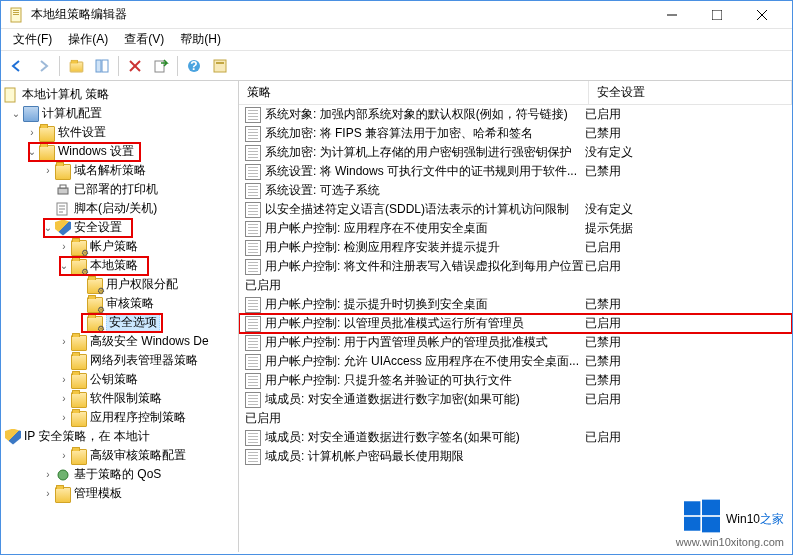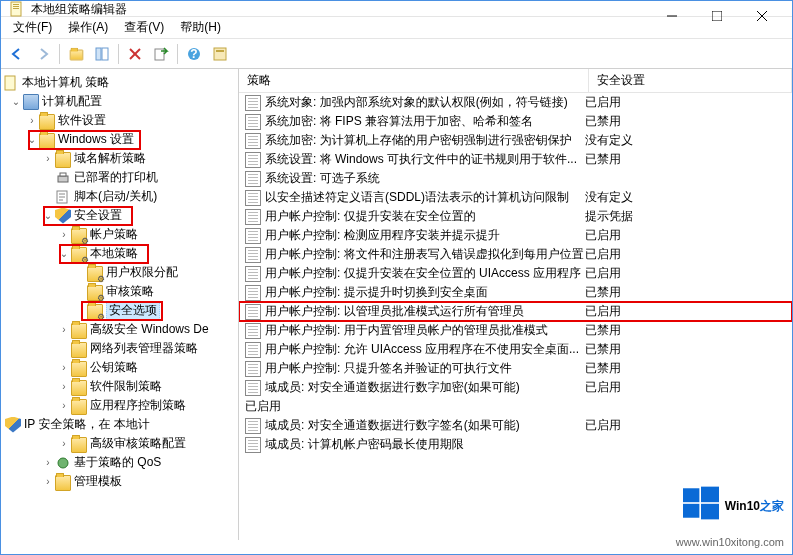--- a/index.html
+++ b/index.html
@@ -1,17 +1,17 @@
 <!DOCTYPE html>
 <html><head>
 <meta charset="utf-8">
 <style>
 *{box-sizing:border-box;margin:0;padding:0;font-family:"Microsoft YaHei","Segoe UI",sans-serif;font-size:12px;color:#000}
 body{background:#fff;width:793px;height:555px;overflow:hidden;position:relative;border:1px solid #4a90e2}
-.titlebar{height:16px;background:#fff;display:flex;align-items:flex-start;padding:0 8px;border-bottom:1px solid #e5e5e5}
+.titlebar{height:28px;background:#fff;display:flex;align-items:center;padding:0 8px;border-bottom:1px solid #e5e5e5}
 .titlebar .ico{width:16px;height:16px;margin-right:6px}
 .titlebar .title{flex:1}
 .titlebar .winbtn{width:45px;height:30px;display:flex;align-items:center;justify-content:center}
 .menubar{height:22px;display:flex;align-items:center;padding:0 4px;border-bottom:1px solid #e5e5e5}
 .menubar span{padding:2px 8px}
 .toolbar{height:30px;display:flex;align-items:center;padding:0 4px;gap:2px;border-bottom:1px solid #d0d0d0}
 .toolbar .tbtn{width:24px;height:24px;display:flex;align-items:center;justify-content:center;border-radius:2px}
 .toolbar .sep{width:1px;height:20px;background:#d0d0d0;margin:0 2px}
 .panes{display:flex;height:calc(100% - 82px)}
 .tree{width:238px;border-right:1px solid #d0d0d0;overflow:auto;padding:4px 0;position:relative}
@@ -23,23 +23,23 @@
 .redbox{border:2px solid #e60000;position:absolute;pointer-events:none}
 .lhdr{height:24px;background:#fff;border-bottom:1px solid #e5e5e5;display:flex;align-items:center}
 .lhdr .col{padding:0 8px;height:100%;display:flex;align-items:center;border-right:1px solid #e5e5e5}
 .lrow{display:flex;align-items:center;height:19px;padding-left:6px}
 .lrow .c1{width:340px;display:flex;align-items:center;overflow:hidden;white-space:nowrap}
 .lrow .c2{flex:1;white-space:nowrap}
 .lrow .pico{width:16px;height:16px;margin-right:4px;flex-shrink:0}
 .lrow.hl{outline:2px solid #e60000;outline-offset:-1px}
 .watermark{position:absolute;right:8px;bottom:6px;display:flex;flex-direction:column;align-items:flex-end;pointer-events:none}
 .watermark .brand{display:flex;align-items:center;gap:6px}
-.watermark .url{font-size:11px;color:#666;margin-top:15px}
+.watermark .url{font-size:11px;color:#666;margin-top:2px}
 .winlogo{width:36px;height:36px}
-.brandtxt{font-size:22px;font-weight:700;color:#222}
+.brandtxt{font-size:22px;font-weight:400;color:#222}
 .brandtxt .zh{color:#0a6ad6}
 
 .fld{background:linear-gradient(#ffe9a6,#f3c643);border:1px solid #d2a426;border-radius:1px;width:15px;height:12px;position:relative;top:1px}
 .fld:before{content:"";position:absolute;top:-3px;left:0;width:6px;height:3px;background:#f3c643;border:1px solid #d2a426;border-bottom:none;border-radius:1px 1px 0 0}
 .pcico{width:14px;height:12px;border:1px solid #4a7db5;background:linear-gradient(#bcd5f0,#7aa9dc);position:relative;border-radius:1px}
 .polico{width:14px;height:14px;background:#fff;border:1px solid #888;position:relative}
 .polico:after{content:"";position:absolute;inset:2px;background:repeating-linear-gradient(#bbb 0 1px,transparent 1px 3px)}
 .shield{width:14px;height:14px;background:linear-gradient(135deg,#f5c542 50%,#3b78c4 50%);clip-path:polygon(50% 0,100% 15%,100% 60%,50% 100%,0 60%,0 15%)}
 .gearfld{position:relative}
 .gearfld:after{content:"⚙";position:absolute;right:-3px;bottom:-3px;font-size:9px;color:#555}
@@ -297,43 +297,39 @@
         <div class="lrow">
           <div class="c1">
             <span class="pico polico"></span>
             <span>以安全描述符定义语言(SDDL)语法表示的计算机访问限制</span>
           </div>
           <div class="c2">没有定义</div>
         </div>
         <div class="lrow">
           <div class="c1">
             <span class="pico polico"></span>
-            <span>用户帐户控制: 仅提升安装在安全位置的</span>
+            <span>用户帐户控制: 应用程序在不使用安全桌面</span>
           </div>
           <div class="c2">提示凭据</div>
         </div>
         <div class="lrow">
           <div class="c1">
             <span class="pico polico"></span>
             <span>用户帐户控制: 检测应用程序安装并提示提升</span>
           </div>
           <div class="c2">已启用</div>
         </div>
         <div class="lrow">
           <div class="c1">
             <span class="pico polico"></span>
             <span>用户帐户控制: 将文件和注册表写入错误虚拟化到每用户位置</span>
           </div>
           <div class="c2">已启用</div>
         </div>
         <div class="lrow">
-          <div class="c1">
-            <span class="pico polico"></span>
-            <span>用户帐户控制: 仅提升安装在安全位置的 UIAccess 应用程序</span>
-          </div>
           <div class="c2">已启用</div>
         </div>
         <div class="lrow">
           <div class="c1">
             <span class="pico polico"></span>
             <span>用户帐户控制: 提示提升时切换到安全桌面</span>
           </div>
           <div class="c2">已禁用</div>
         </div>
         <div class="lrow hl">

